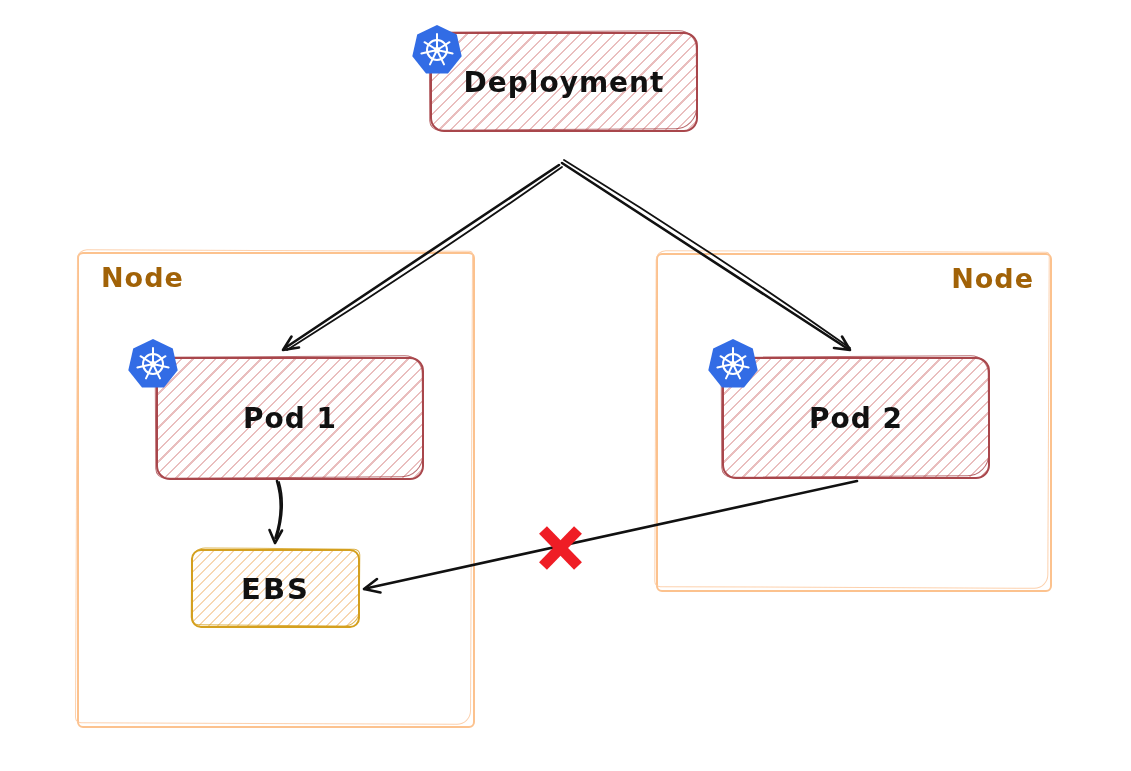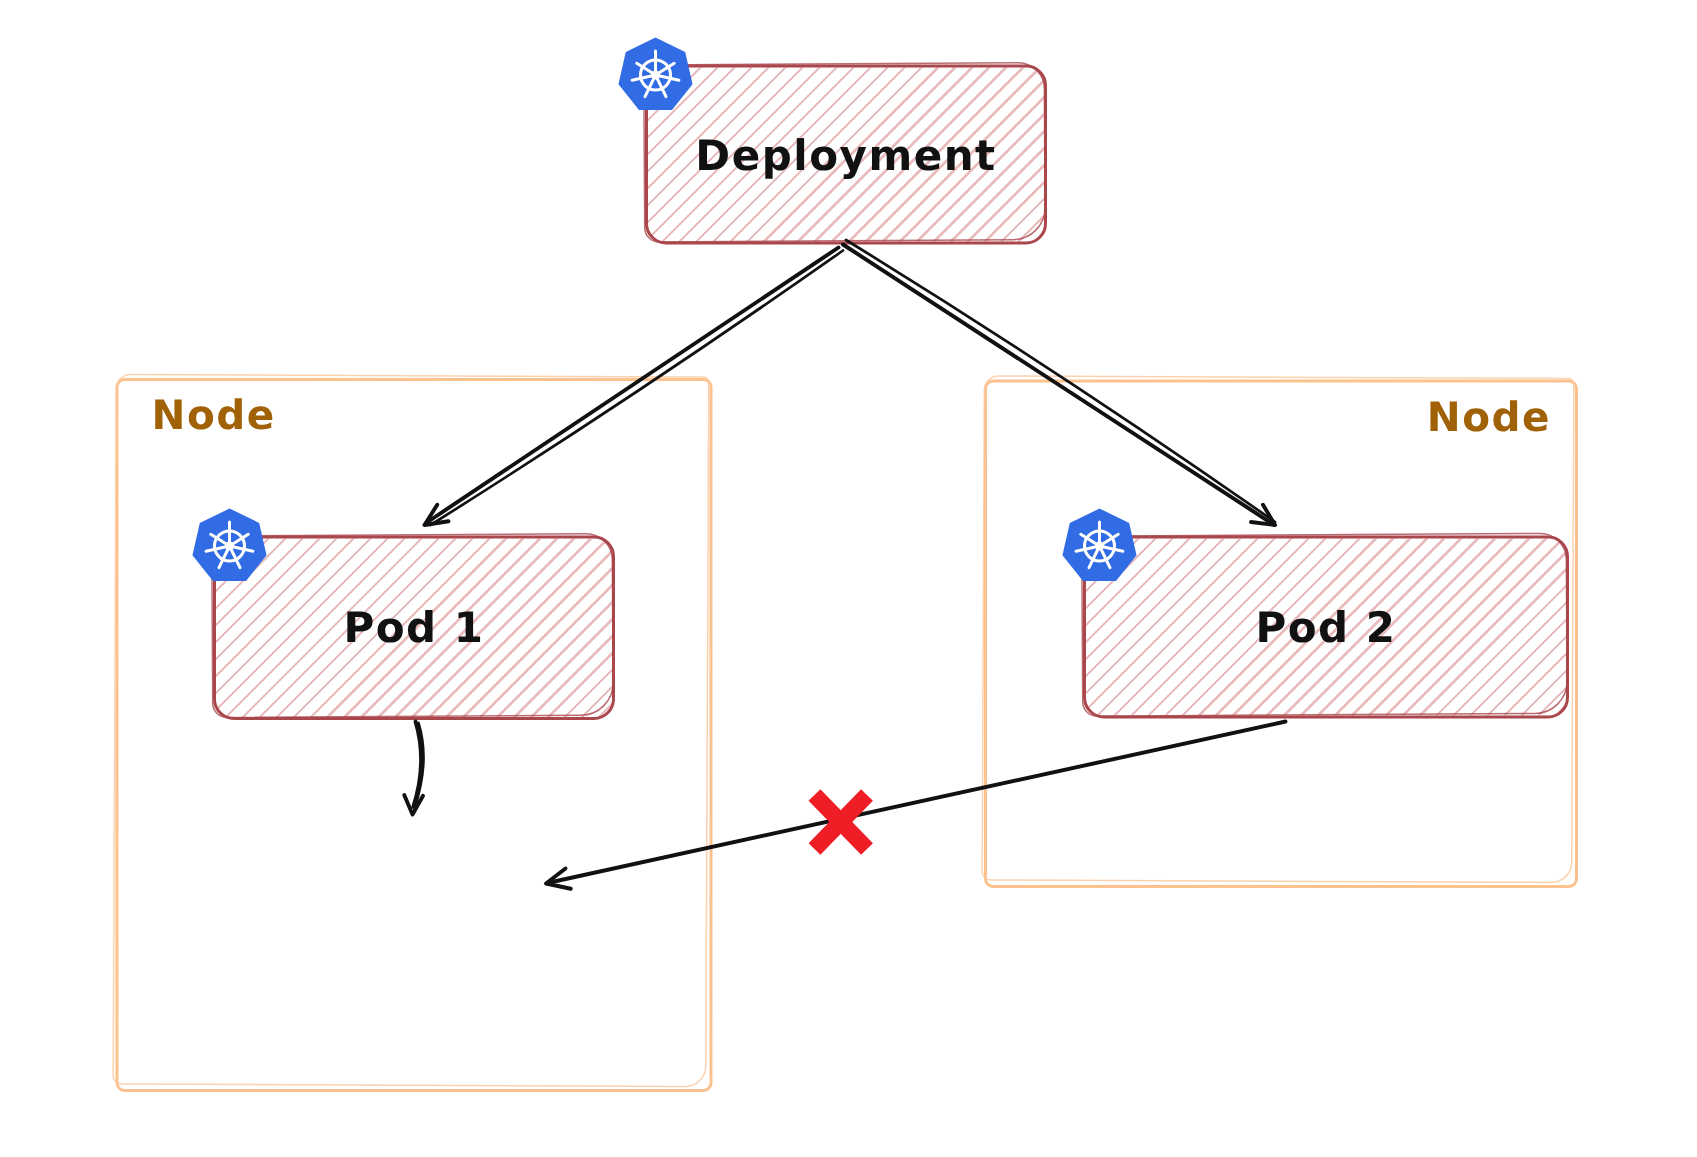--- a/index.html
+++ b/index.html
@@ -62,23 +62,23 @@
   .red-box::before {
     content: "";
     position: absolute;
     inset: -3px -1px 0px -3px;
     border: 1.8px solid #a9474c;
     border-radius: 4px 18px 22px 10px;
     transform: rotate(-0.35deg);
     pointer-events: none;
     opacity: .8;
   }
-  .box-deployment { left: 430px; top: 43px;  width: 268px; height: 120px; }
-  .box-pod1      { left: 142px; top: 357px; width: 268px; height: 123px; }
-  .box-pod2      { left: 722px; top: 357px; width: 324px; height: 122px; }
+  .box-deployment { left: 430px; top: 32px;  width: 268px; height: 100px; }
+  .box-pod1      { left: 156px; top: 357px; width: 268px; height: 123px; }
+  .box-pod2      { left: 722px; top: 357px; width: 268px; height: 122px; }
 
   .red-box .box-label {
     font-size: 28px;
     font-weight: 600;
     letter-spacing: 1px;
     color: #111111;
   }
 
   
   .ebs-box {
@@ -152,20 +152,23 @@
   </div>
 
   <div class="red-box box-pod1">
     <span class="box-label">Pod 1</span>
   </div>
 
   <div class="red-box box-pod2">
     <span class="box-label">Pod 2</span>
   </div>
 
+  <div class="ebs-box">
+    <span class="box-label">EBS</span>
+  </div>
 
   <svg class="k8s-icon k8s-deployment" viewBox="0 0 52 54">
     <polygon points="26,1 45.8,10.6 50.7,32.2 37,49.4 15,49.4 1.3,32.2 6.2,10.6" fill="#326ce5"></polygon>
     <g stroke="#ffffff" stroke-width="2" fill="none" stroke-linecap="round">
       <circle cx="26" cy="26" r="10"></circle>
       <line x1="26" y1="26" x2="26" y2="10"></line>
       <line x1="26" y1="26" x2="38.5" y2="18.2"></line>
       <line x1="26" y1="26" x2="41.6" y2="29.5"></line>
       <line x1="26" y1="26" x2="33" y2="40.4"></line>
       <line x1="26" y1="26" x2="19" y2="40.4"></line>

